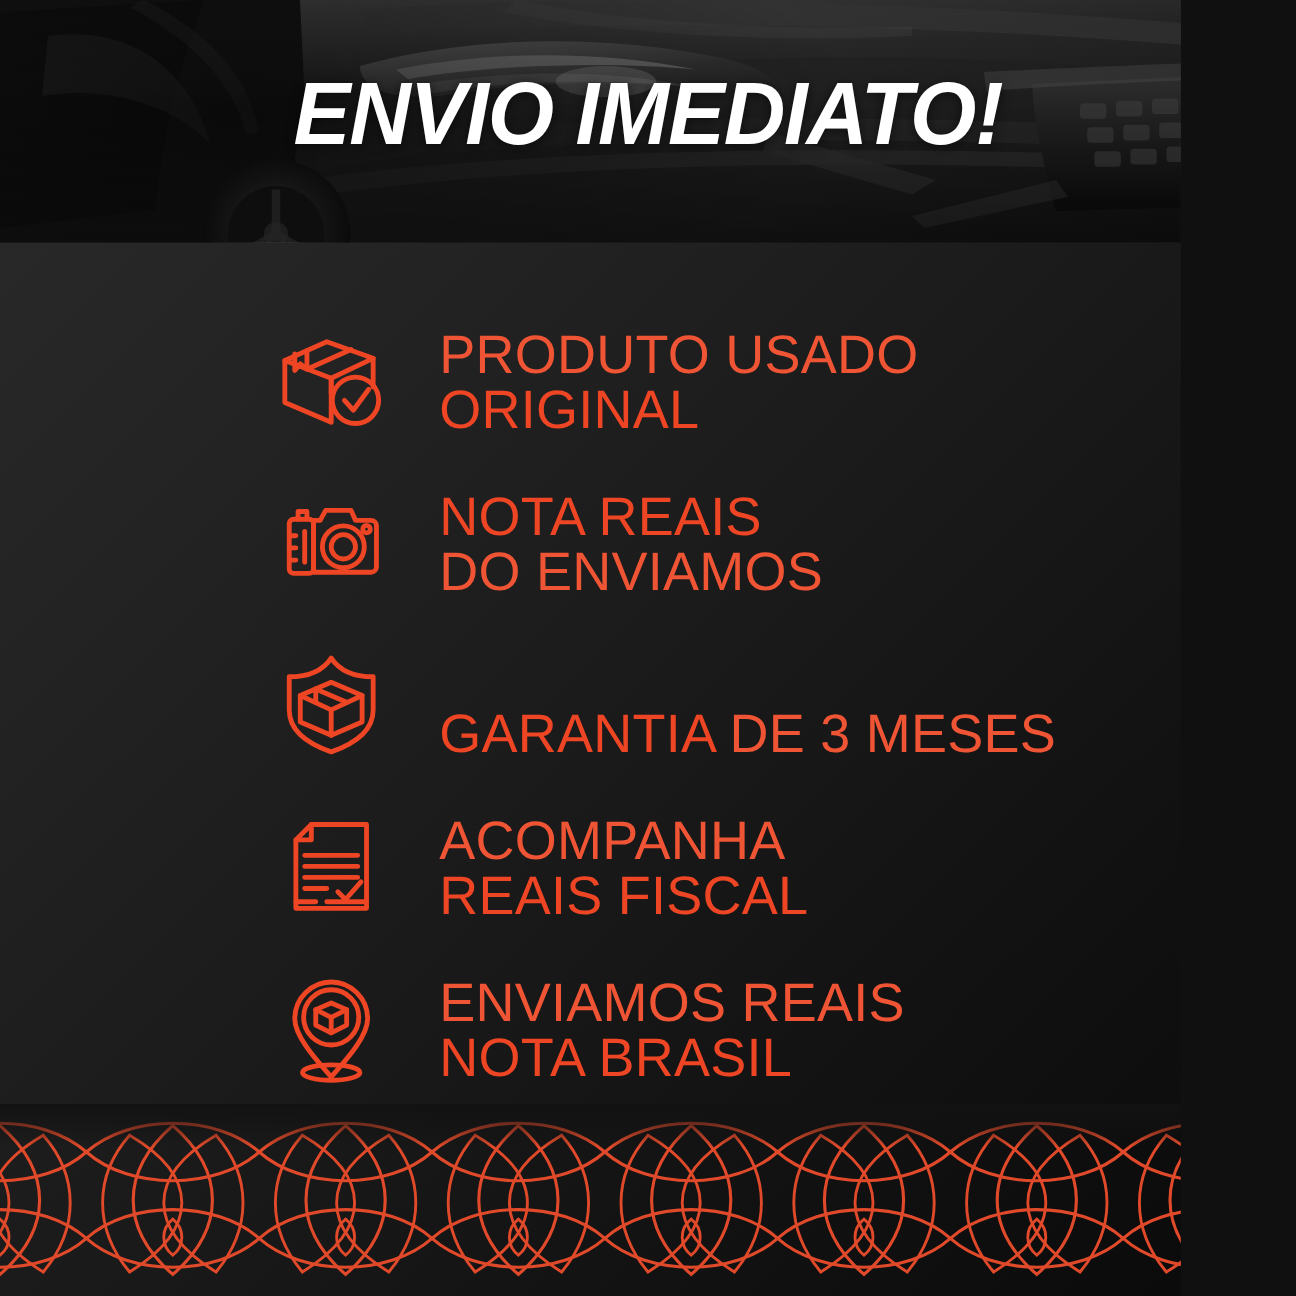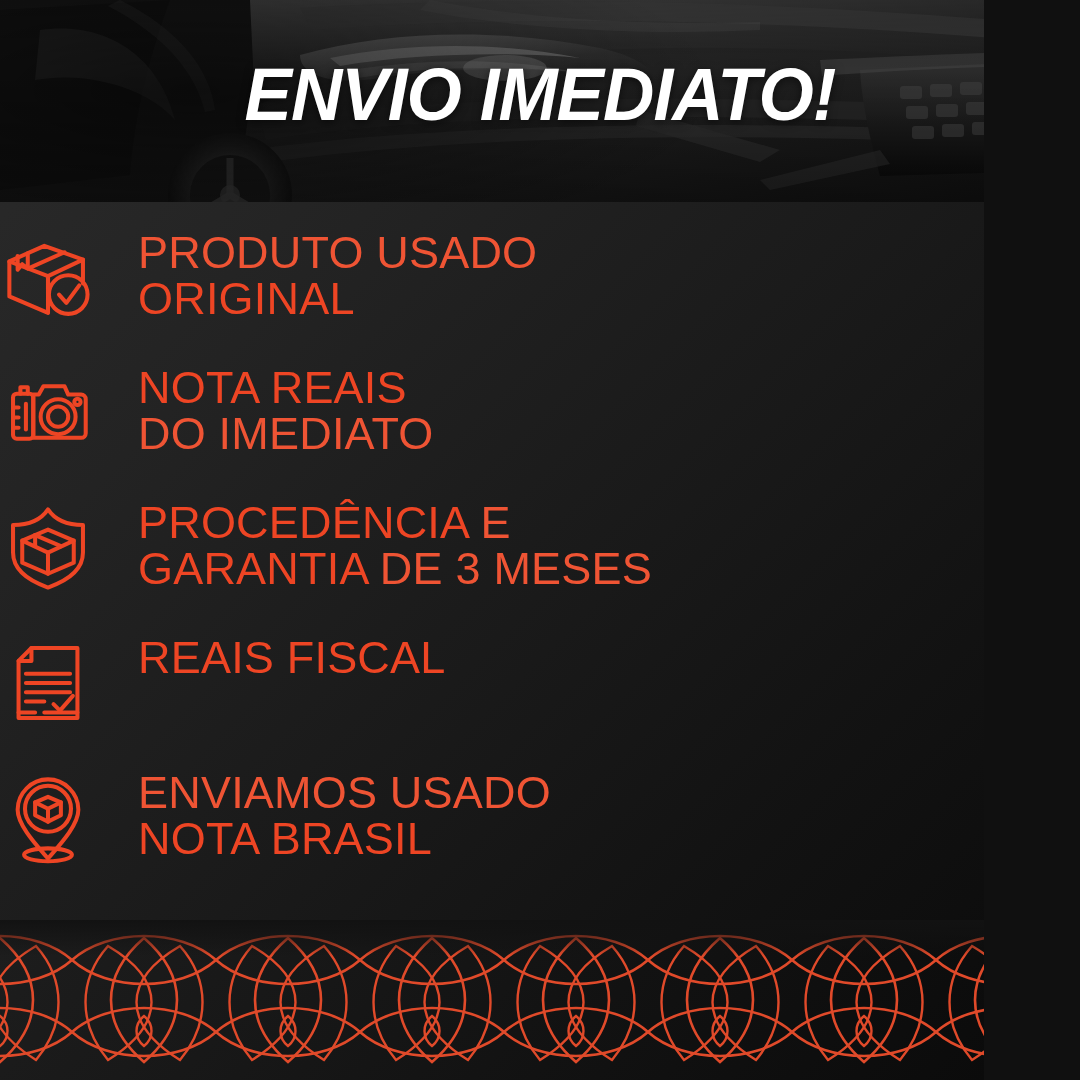--- a/index.html
+++ b/index.html
@@ -59,22 +59,23 @@
   
   #features {
     position:absolute;
     left:0; top:230px;
     width:1080px;
     display:flex;
     flex-direction:column;
   }
   .feature {
     display:flex;
-    align-items:flex-start;
+    align-items:flex-end;
     height:135px;
+    padding-left:228px;
   }
   .feature-icon {
     width:96px;
     height:96px;
     flex:0 0 96px;
     display:flex;
     align-items:center;
     justify-content:center;
     margin-right:42px;
   }
@@ -233,73 +234,71 @@
           <circle cx="61" cy="54" r="11"></circle>
           <circle cx="82" cy="38" r="3.4"></circle>
           <path d="M12,33 A4,4 0 0 1 16,29 L30,29 A4,4 0 0 1 34,33 L34,74 A4,4 0 0 1 30,78 L16,78 A4,4 0 0 1 12,74 Z"></path>
           <path d="M20,29 L20,22 L28,22 L28,29"></path>
           <path d="M12,44 L18,44 M12,55 L18,55 M12,66 L18,66"></path>
           <path d="M26,40 L26,68"></path>
         </svg>
       </div>
       <div class="feature-text">
         <div class="fline w-bold">NOTA REAIS</div>
-        <div class="fline w-light">DO IMEDIATO</div>
+        <div class="fline w-light">DO ENVIAMOS</div>
       </div>
     </div>
 
     <div class="feature">
       <div class="feature-icon">
         <svg viewBox="0 0 100 100" fill="none" stroke="#ee4524" stroke-width="4.4" stroke-linecap="round" stroke-linejoin="round">
           <path d="M50,8 C58,20 72,25 88,25 L88,55 C88,74 70,86 50,93 C30,86 12,74 12,55 L12,25 C28,25 42,20 50,8 Z"></path>
           <path d="M22,42 L50,30 L78,42 L50,55 Z"></path>
           <path d="M22,42 L22,66 L50,78 L50,55"></path>
           <path d="M78,42 L78,66 L50,78"></path>
           <path d="M36,36 L64,48"></path>
           <path d="M36,36 L36,48"></path>
         </svg>
       </div>
       <div class="feature-text">
         <div class="fline">
-          <span class="w-bold">PROCEDÊNCIA</span><span class="w-light"> E</span>
-        </div>
-        <div class="fline">
           <span class="w-bold">GARANTIA</span><span class="w-light"> DE 3 MESES</span>
         </div>
       </div>
     </div>
 
     <div class="feature">
       <div class="feature-icon">
         <svg viewBox="0 0 100 100" fill="none" stroke="#ee4524" stroke-width="4.4" stroke-linecap="round" stroke-linejoin="round">
           <path d="M18,26 L32,12 L82,12 L82,88 L18,88 Z"></path>
           <path d="M32,12 L32,26 L18,26"></path>
           <path d="M26,40 L74,40 M26,50 L74,50 M26,60 L74,60 M26,70 L46,70"></path>
           <path d="M56,73 L63,80 L77,64"></path>
           <path d="M18,82 L36,82 M46,82 L82,82"></path>
         </svg>
       </div>
       <div class="feature-text">
+        <div class="fline w-light">ACOMPANHA</div>
         <div class="fline w-bold">REAIS FISCAL</div>
       </div>
     </div>
 
     <div class="feature">
       <div class="feature-icon">
         <svg viewBox="0 0 100 100" fill="none" stroke="#ee4524" stroke-width="4.4" stroke-linecap="round" stroke-linejoin="round">
           <path d="M50,8 C68,8 83,23 83,41 C83,58 62,80 50,94 C38,80 17,58 17,41 C17,23 32,8 50,8 Z"></path>
           <circle cx="50" cy="40" r="25"></circle>
           <path d="M36,33 L50,27 L64,33 L50,40 Z"></path>
           <path d="M36,33 L36,47 L50,54 L50,40"></path>
           <path d="M64,33 L64,47 L50,54"></path>
           <ellipse cx="50" cy="90" rx="26" ry="7"></ellipse>
         </svg>
       </div>
       <div class="feature-text">
-        <div class="fline w-light">ENVIAMOS USADO</div>
+        <div class="fline w-light">ENVIAMOS REAIS</div>
         <div class="fline w-bold">NOTA BRASIL</div>
       </div>
     </div>
 
   </div>
 
   <div id="pattern">
     <svg viewBox="0 0 1080 160" preserveAspectRatio="none" aria-hidden="true">
       <defs>
         <g id="motif">

